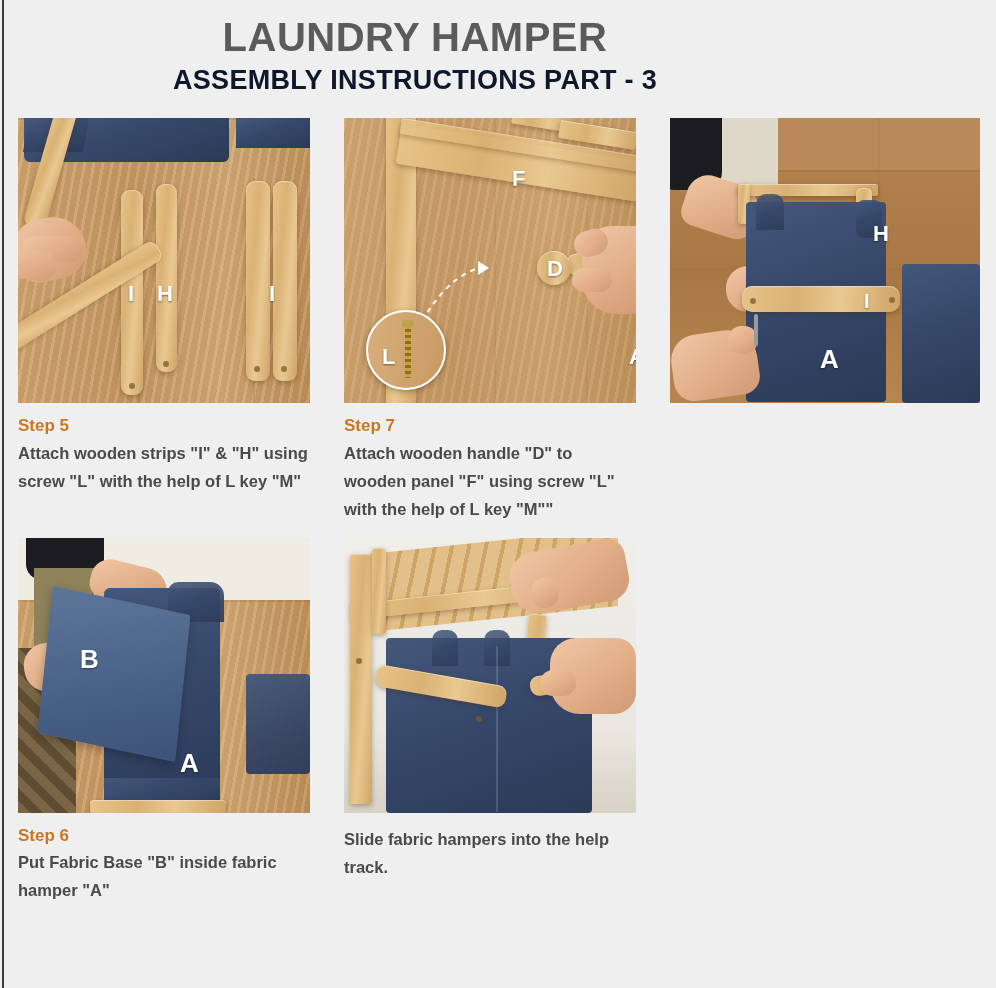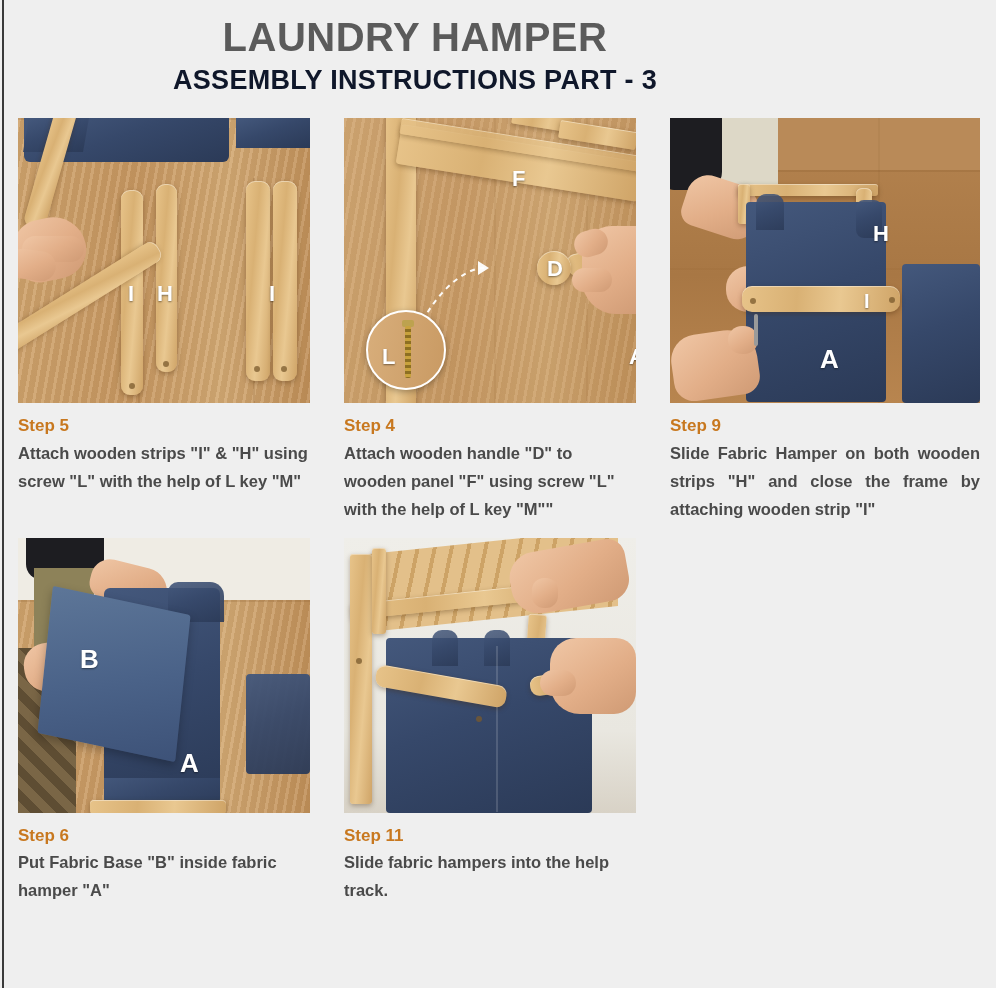--- a/index.html
+++ b/index.html
@@ -198,21 +198,21 @@
           <div class="screw-body" style="left:37px;top:14px;width:6px;height:52px;"></div>
         </div>
         <span class="lbl" style="left:38px;top:228px;">L</span>
 
         <span class="lbl" style="left:168px;top:50px;">F</span>
         <span class="lbl" style="left:203px;top:140px;">D</span>
         <span class="lbl" style="left:285px;top:228px;">A</span>
       </div>
 
       <div class="caption">
-        <div class="step-label">Step 4</div>
+        <div class="step-label">Step 7</div>
         <div class="step-text">Attach wooden handle "D" to wooden panel "F" using screw "L" with the help of L key "M""</div>
       </div>
     </div>
 
     <div class="cell">
       <div class="photo" style="background:linear-gradient(180deg,#b58450 0%,#a87744 55%,#b8854f 100%);">
         <div class="wall" style="left:46px;top:0;width:62px;height:76px;background:#ddd8c7;"></div>
         <div class="wall" style="left:108px;top:0;width:202px;height:52px;background:#b98a58;"></div>
         <div class="plank" style="left:108px;top:52px;width:202px;height:2px;"></div>
         <div class="plank" style="left:208px;top:0;width:2px;height:285px;opacity:.45;"></div>
@@ -240,24 +240,20 @@
         <div class="skin" style="left:2px;top:214px;width:86px;height:66px;border-radius:26px 30px 18px 20px;transform:rotate(-8deg);"></div>
         <div class="skin" style="left:58px;top:208px;width:30px;height:28px;border-radius:14px;"></div>
 
         <div style="position:absolute;left:84px;top:196px;width:4px;height:32px;background:#9a9a9a;border-radius:2px;"></div>
 
         <span class="lbl" style="left:203px;top:105px;">H</span>
         <span class="lbl" style="left:194px;top:173px;font-size:20px;">I</span>
         <span class="lbl" style="left:150px;top:228px;font-size:26px;">A</span>
       </div>
 
-      <div class="caption">
-        <div class="step-label">Step 9</div>
-        <div class="step-text justify">Slide Fabric Hamper on both wooden strips "H" and close the frame by attaching wooden strip "I"</div>
-      </div>
     </div>
 
     <div class="cell r2">
       <div class="photo" style="background:linear-gradient(180deg,#efece2 0%,#e6e1d4 22%,#c89a63 23%,#bb8b55 100%);">
         <div class="wall" style="left:0;top:0;width:292px;height:62px;"></div>
         <div class="floor-w" style="top:62px;height:213px;"></div>
         <div class="plank" style="left:0;top:62px;width:292px;height:2px;"></div>
         <div class="plank" style="left:196px;top:64px;width:2px;height:211px;opacity:.5;"></div>
 
         <div class="sleeve" style="left:8px;top:0;width:78px;height:42px;border-radius:0 0 14px 16px;"></div>
@@ -312,19 +308,18 @@
         <div class="hole" style="left:132px;top:178px;"></div>
         <div class="strip" style="left:186px;top:136px;width:44px;height:20px;border-radius:9px;transform:rotate(-8deg);"></div>
 
         <div class="skin" style="left:166px;top:8px;width:118px;height:62px;border-radius:26px 18px 22px 28px;transform:rotate(-10deg);"></div>
         <div class="skin" style="left:188px;top:40px;width:26px;height:30px;border-radius:12px;"></div>
         <div class="skin" style="left:206px;top:100px;width:86px;height:76px;border-radius:26px 20px 22px 30px;"></div>
         <div class="skin" style="left:196px;top:132px;width:36px;height:26px;border-radius:13px;"></div>
       </div>
 
       <div class="caption">
-        <div class="step-label">Step 11</div>
         <div class="step-text">Slide fabric hampers into the help track.</div>
       </div>
     </div>
 
   </div>
 </div>
 
 </body></html>

